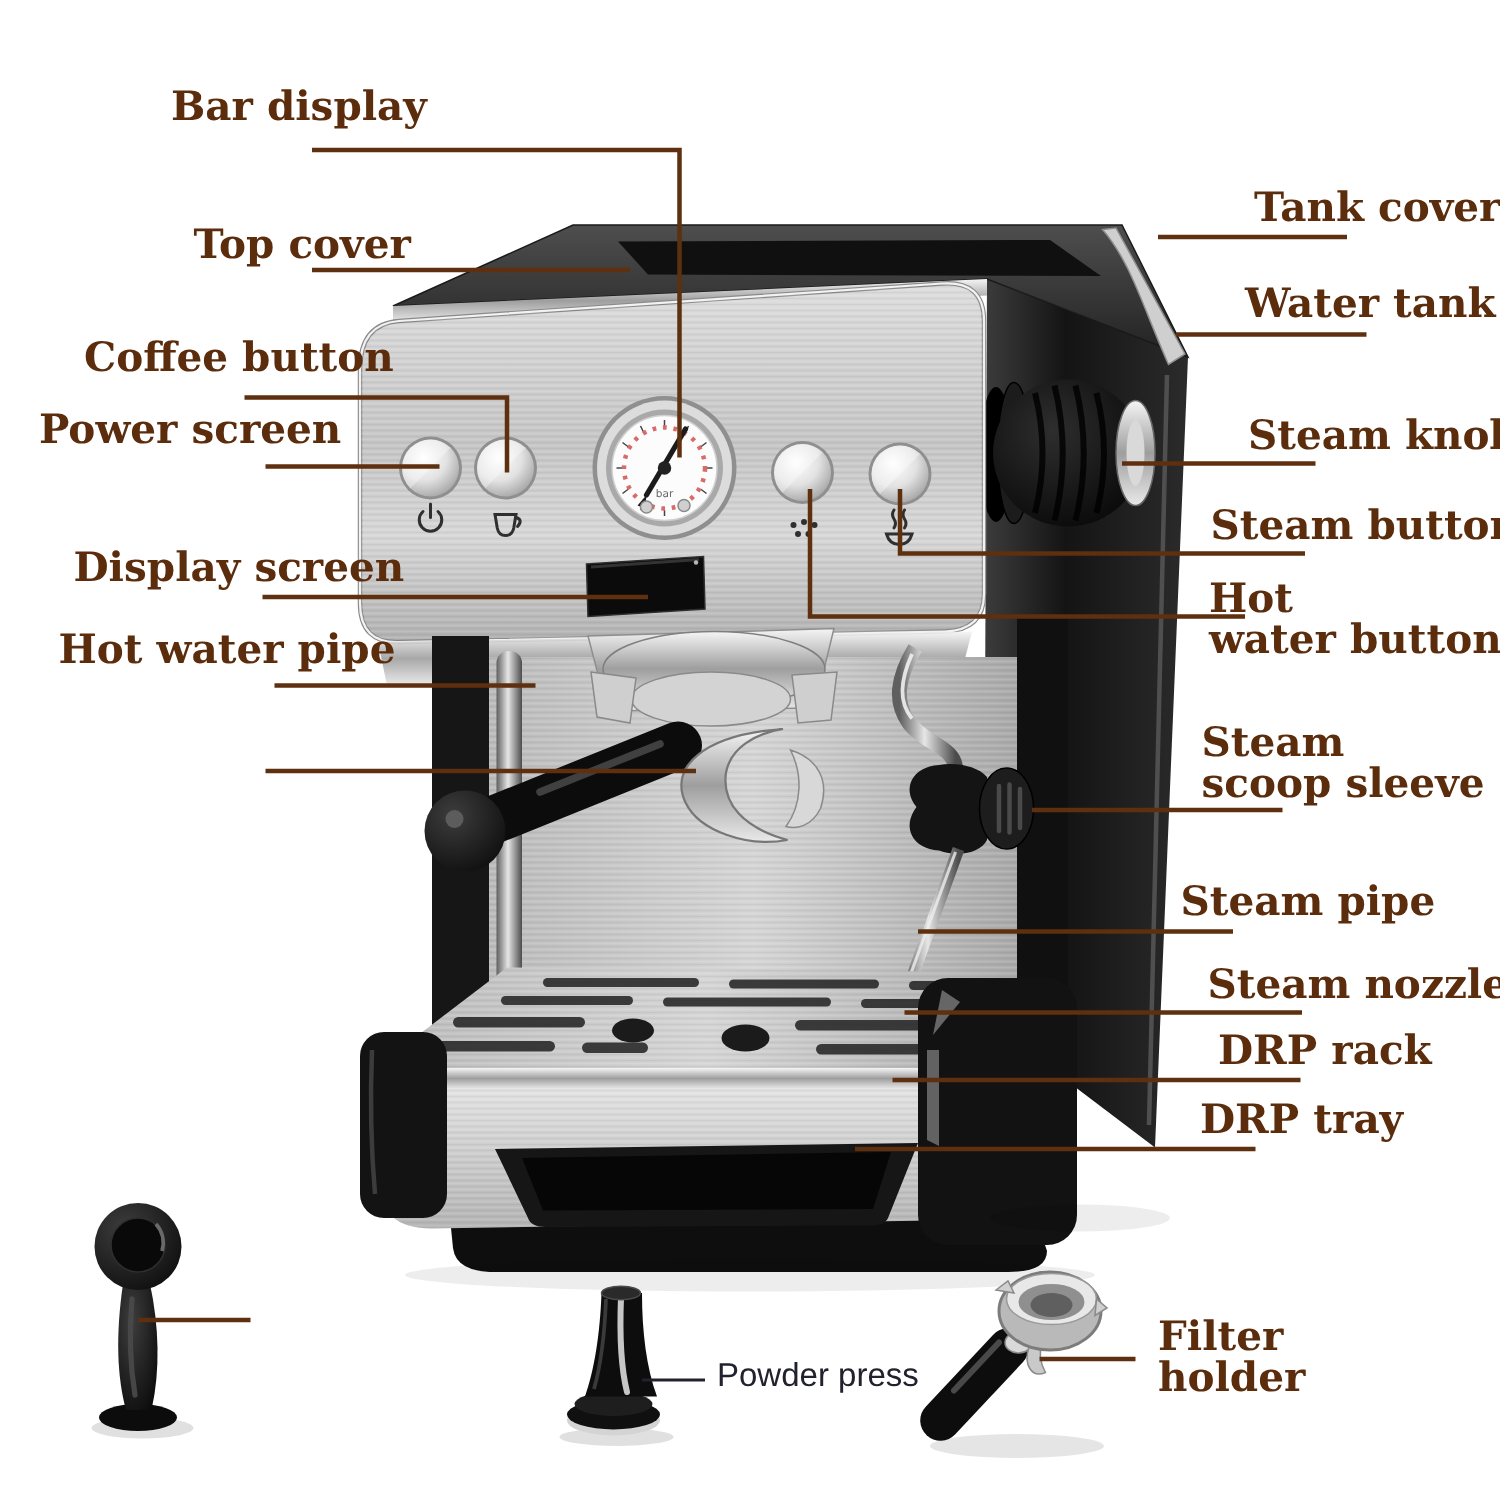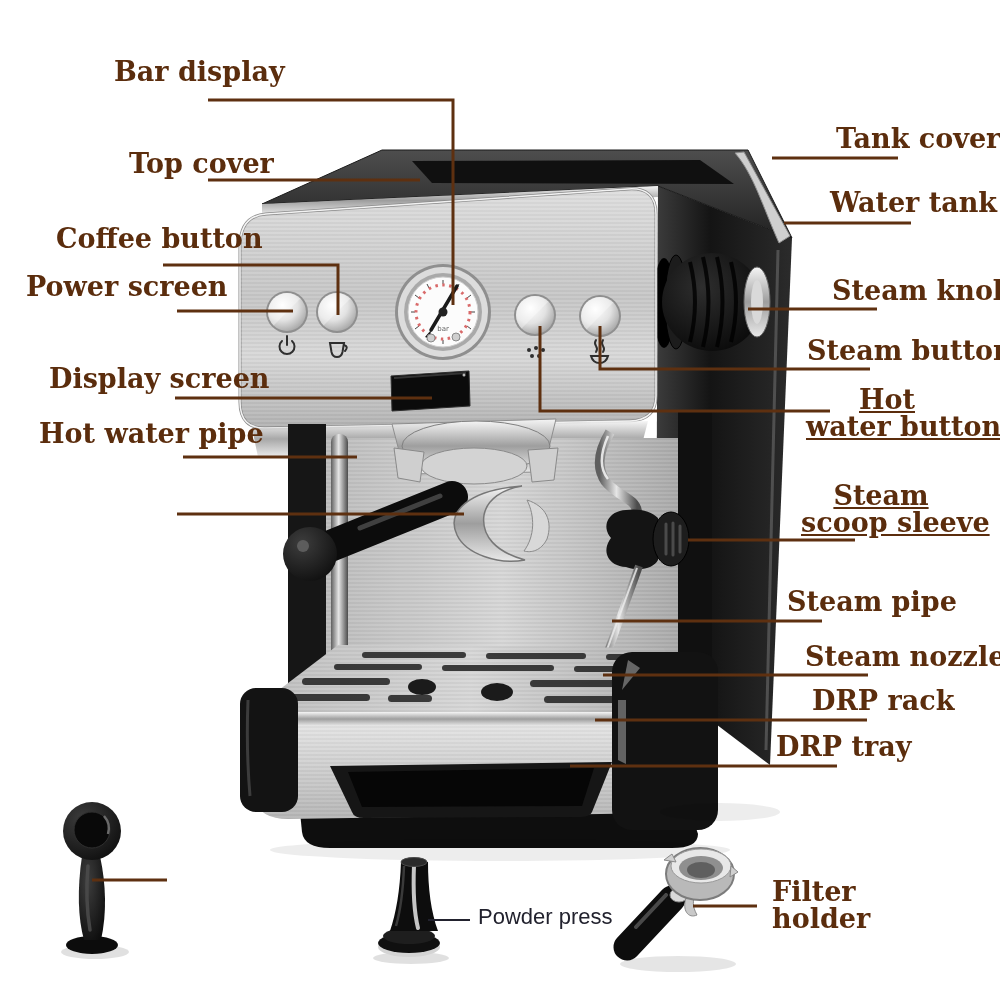--- a/index.html
+++ b/index.html
@@ -1,21 +1,21 @@
 <!DOCTYPE html>
 <html style="--bg: #ffffff; --label-color: #5b2d0d; --line-color: #5e3010; --alt-color: #22222e;"><head>
 <meta charset="utf-8">
 <style>
   html,body{margin:0;padding:0;background:#fff;}
   #stage{position:relative;width:1000px;height:1000px;background:var(--bg,#fff);overflow:hidden;
          font-family:"DejaVu Serif","Liberation Serif",serif;}
   #art{position:absolute;left:0;top:0;width:1000px;height:1000px;}
   .lbl{position:absolute;color:var(--label-color,#5b2d0d);font-weight:bold;font-size:27px;
        line-height:27px;white-space:nowrap;}
-  .lbl.center{text-align:center;text-decoration:underline;}
+  .lbl.center{text-align:left;}
   .lbl.small{font-family:"Liberation Sans","DejaVu Sans",sans-serif;font-weight:400;
              font-size:22px;line-height:17px;color:var(--alt-color,#22222e);}
 </style>
 </head>
 <body>
 
 <div id="stage">
 
 <svg id="art" viewBox="0 0 1000 1000">
   <defs>
@@ -323,21 +323,21 @@
   <div>water button</div>
 </div>
 <div class="lbl center" style="left:801px;top:482px;width:160px">
   <div>Steam</div>
   <div>scoop sleeve</div>
 </div>
 
 <div class="lbl" style="left:787px;top:588px">Steam pipe</div>
 <div class="lbl" style="left:805px;top:643px">Steam nozzle</div>
 <div class="lbl" style="left:812px;top:687px">DRP rack</div>
-<div class="lbl" style="left:776px;top:733px">DRP tray</div>
+<div class="lbl" style="left:800px;top:733px">DRP tray</div>
 
 <div class="lbl small" style="left:478px;top:908px">Powder press</div>
 <div class="lbl" style="left:772px;top:878px">
   <div>Filter</div>
   <div>holder</div>
 </div>
 
 </div>
 
 </body></html>

